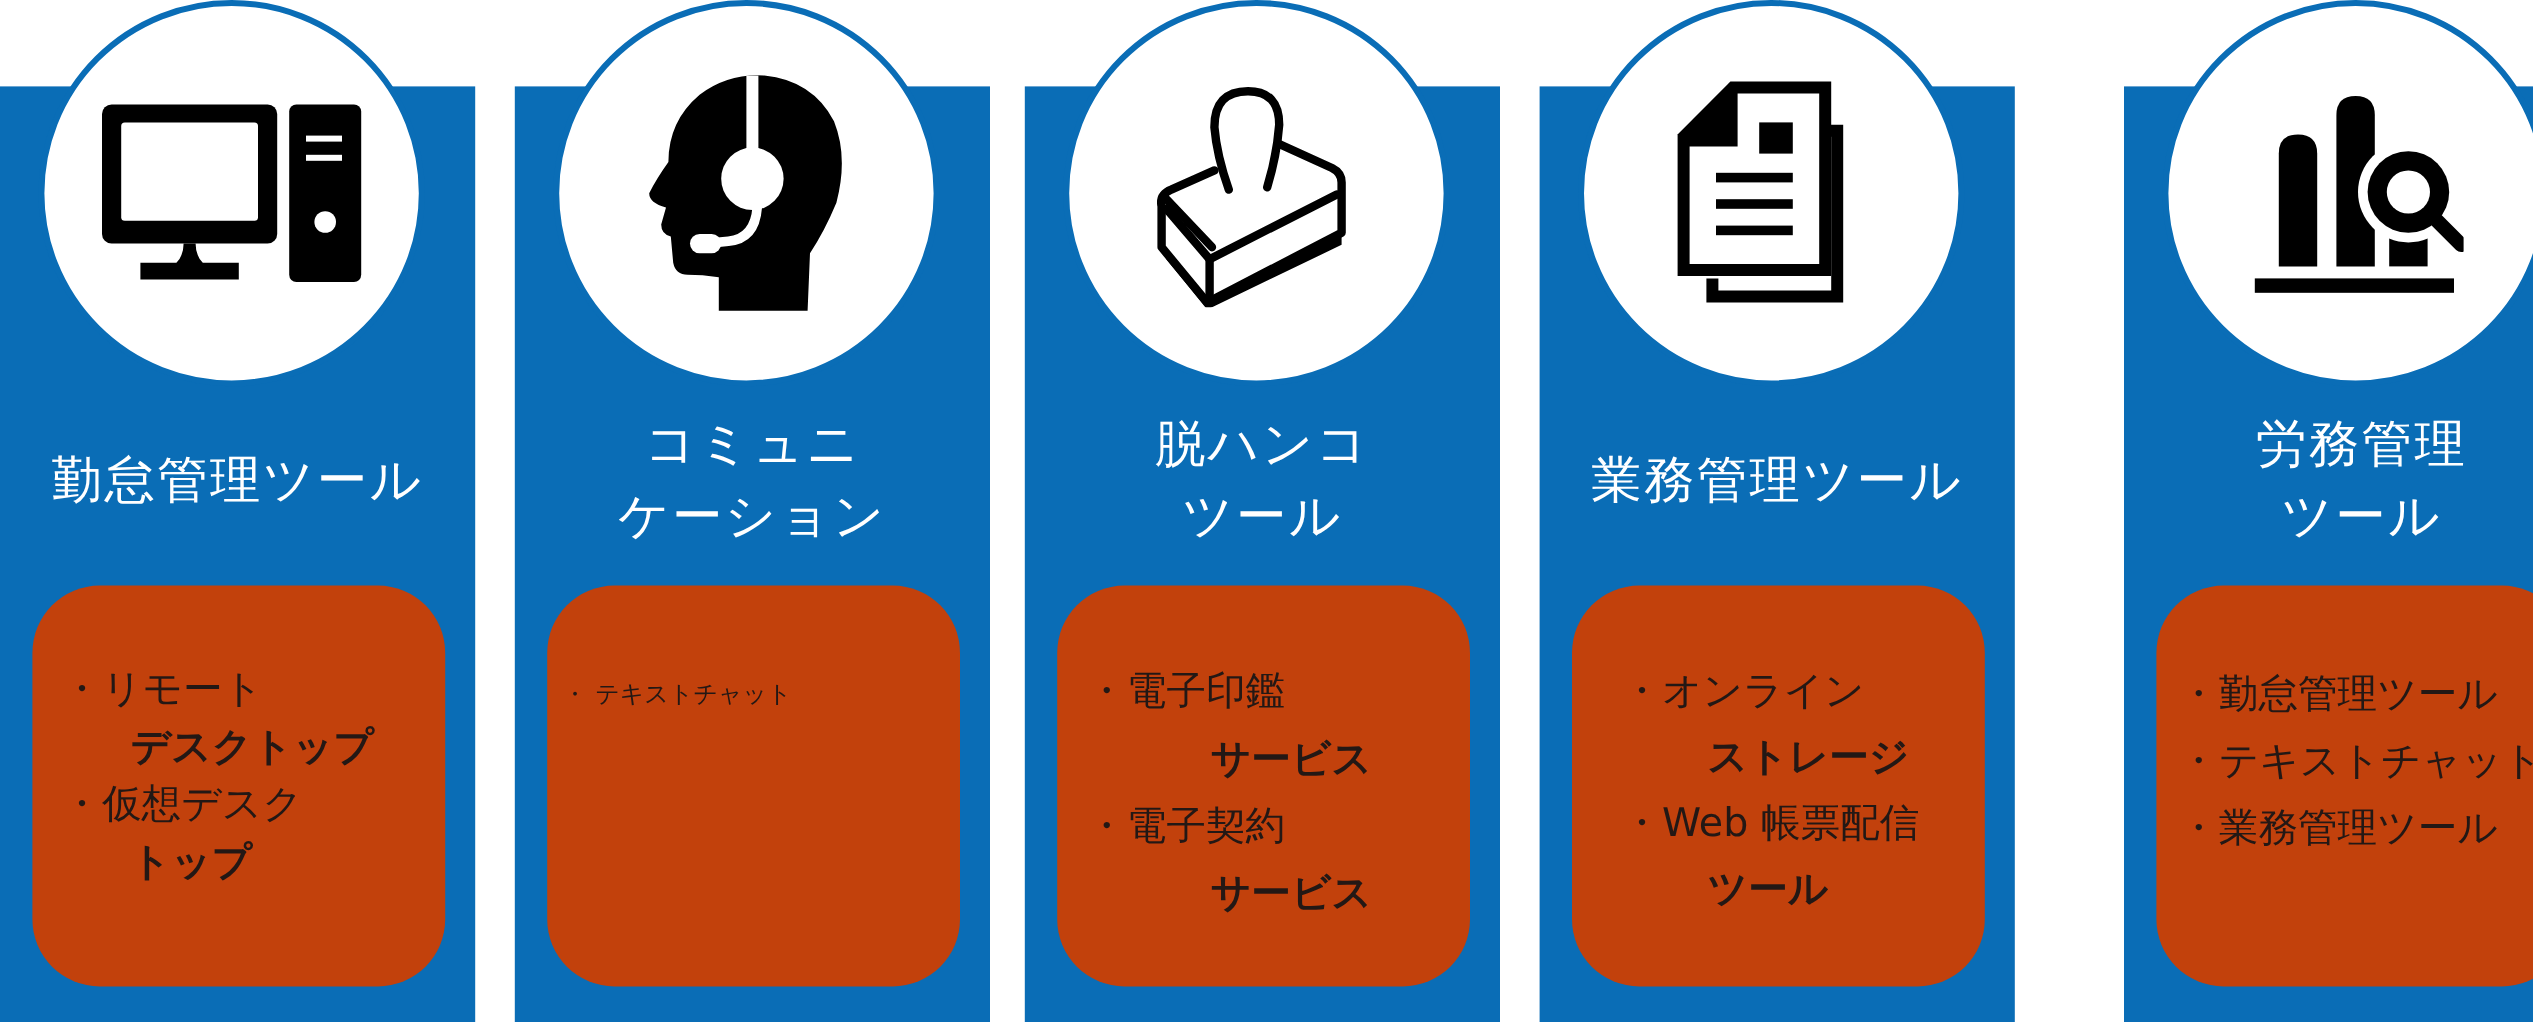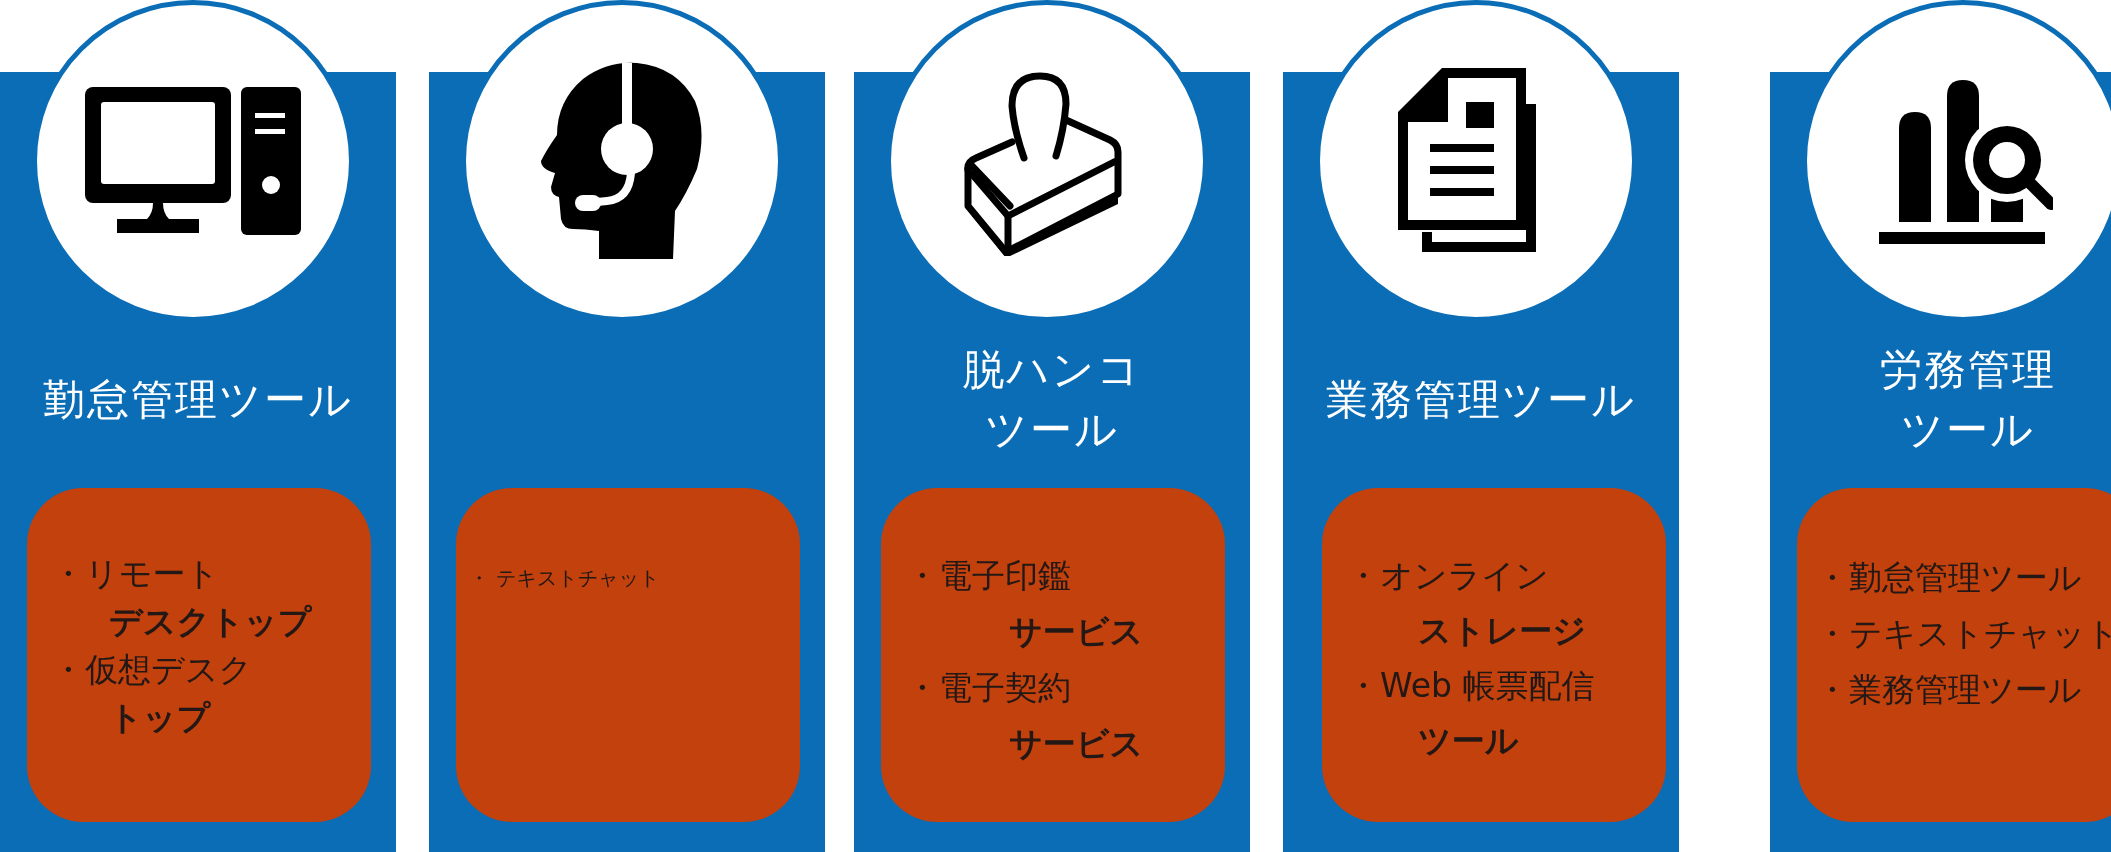--- a/index.html
+++ b/index.html
@@ -19,21 +19,21 @@
     .panel .item { color: #231815; font-size: 33px; line-height: 48px; white-space: nowrap; position: relative; }
     .panel .item .bullet { display: inline-block; width: 34px; text-align: center; }
     .panel .item .cont { display: block; font-weight: bold; }
     .p1 .box { padding-left: 24px; padding-top: 62px; }
     .p1 .item .cont { padding-left: 58px; }
     .p2 .box { padding-left: 6px; padding-top: 62px; }
     .p2 .item { line-height: 56px; font-size: 20px; }
     .p3 .box { padding-left: 24px; padding-top: 60px; }
     .p3 .item { line-height: 56px; }
     .p3 .item .cont { padding-left: 104px; }
-    .p4 .box { padding-left: 24px; padding-top: 60px; margin-left: 12px; }
+    .p4 .box { padding-left: 41px; padding-top: 60px; }
     .p4 .item { line-height: 55px; }
     .p4 .item .cont { padding-left: 72px; }
     .p5 .box { padding-left: 18px; padding-top: 62px; }
     .p5 .item { line-height: 56px; }
   </style>
 </head>
 <body>
 
 <div class="panel p1" style="left:0px;">
   <div class="band"></div>
@@ -66,20 +66,24 @@
 <div class="panel p2" style="left:429px;">
   <div class="band"></div>
   <div class="circle">
     <svg width="170" height="200" viewBox="0 0 170 200">
       <path d="M62 198 V170 Q48 168 36 168 Q26 168 24 158 L22 136 Q14 134 14 126 L18 112 Q4 108 4 100 Q10 88 20 74 Q20 40 46 18 Q70 0 100 2 Q140 6 158 40 Q170 70 160 108 Q150 132 138 150 L136 198 Z" fill="#000"></path>
       <rect x="85" y="2" width="10" height="62" fill="#fff"></rect>
       <circle cx="90" cy="88" r="26" fill="#fff"></circle>
       <path d="M94 112 Q92 138 70 140 L50 142" stroke="#fff" stroke-width="8" fill="none" stroke-linecap="round"></path>
       <rect x="38" y="134" width="26" height="16" rx="8" fill="#fff"></rect>
     </svg>
+  </div>
+  <div class="title">
+    <div>コミュニ</div>
+    <div>ケーション</div>
   </div>
   <div class="box">
     <div class="item">
       <span class="bullet">・</span><span>テキストチャット</span>
     </div>
   </div>
 </div>
 
 <div class="panel p3" style="left:854px;">
   <div class="band"></div>

